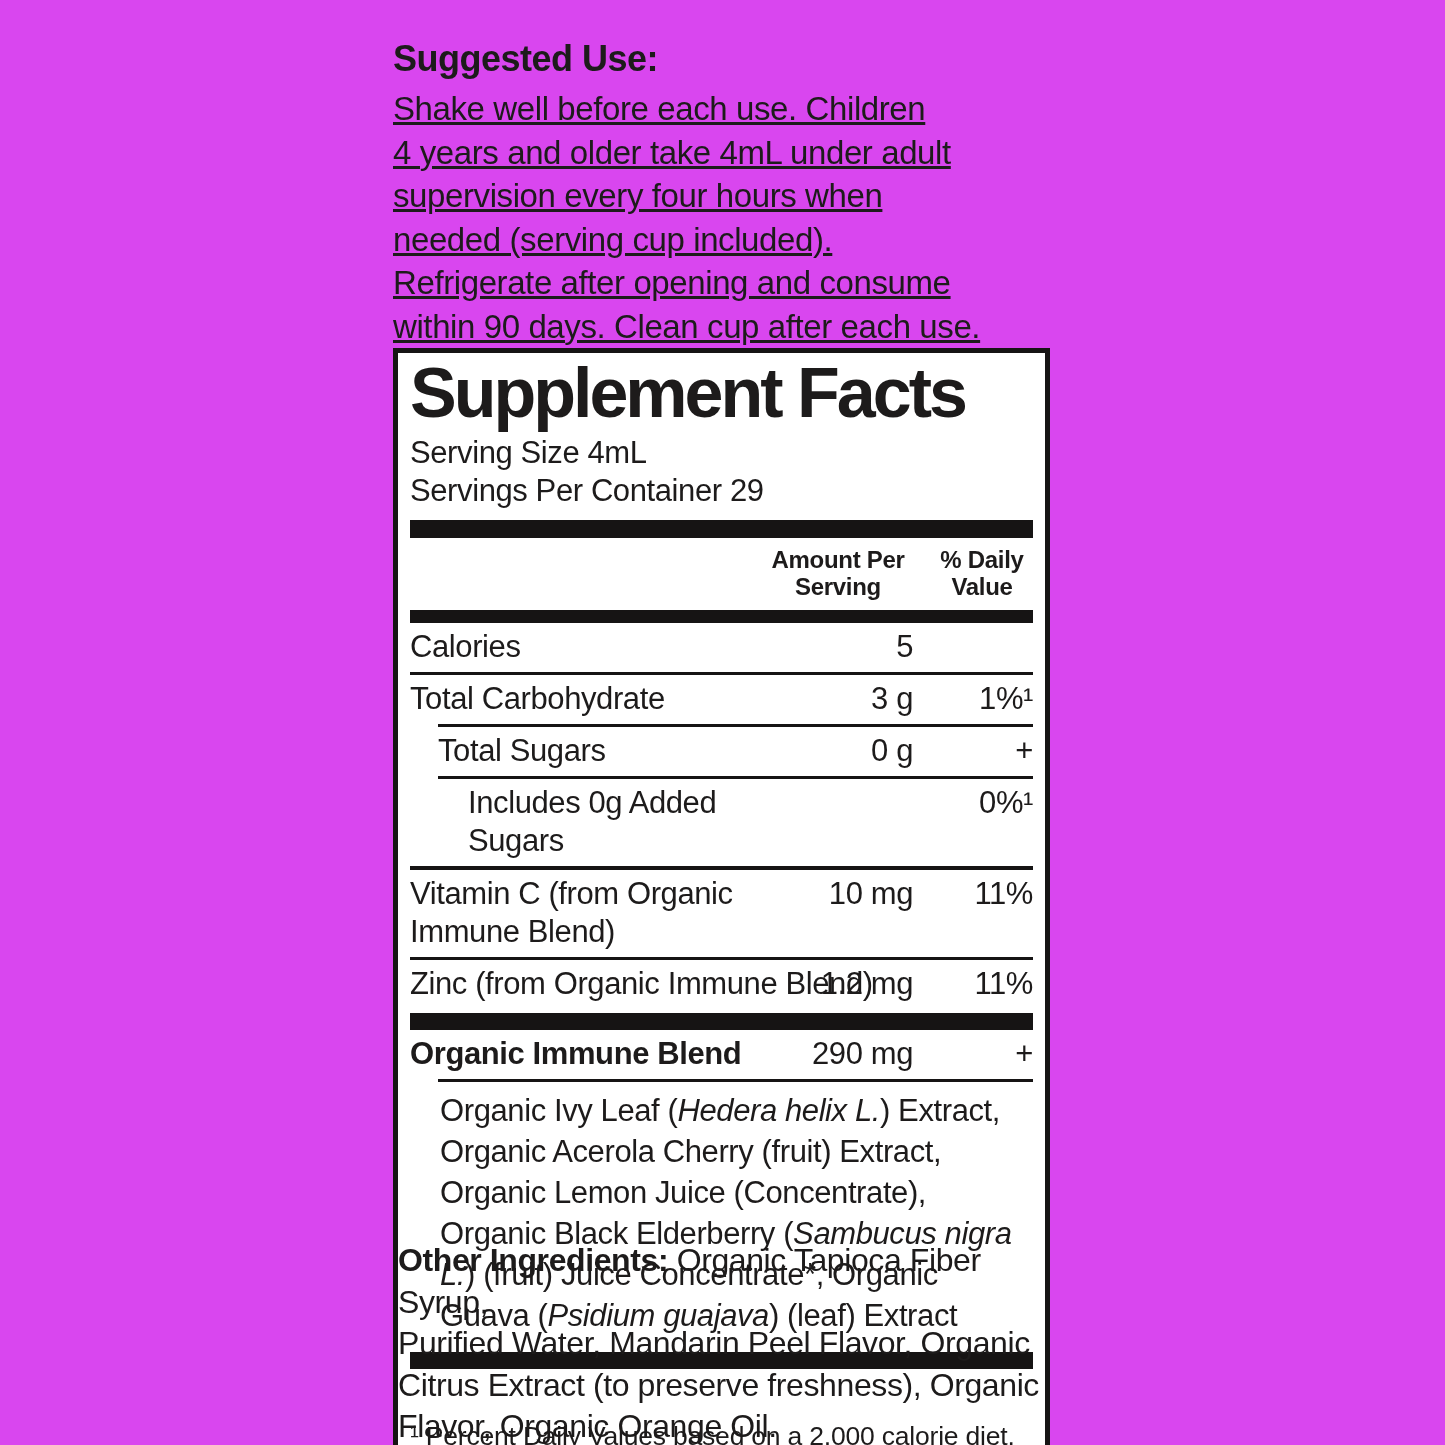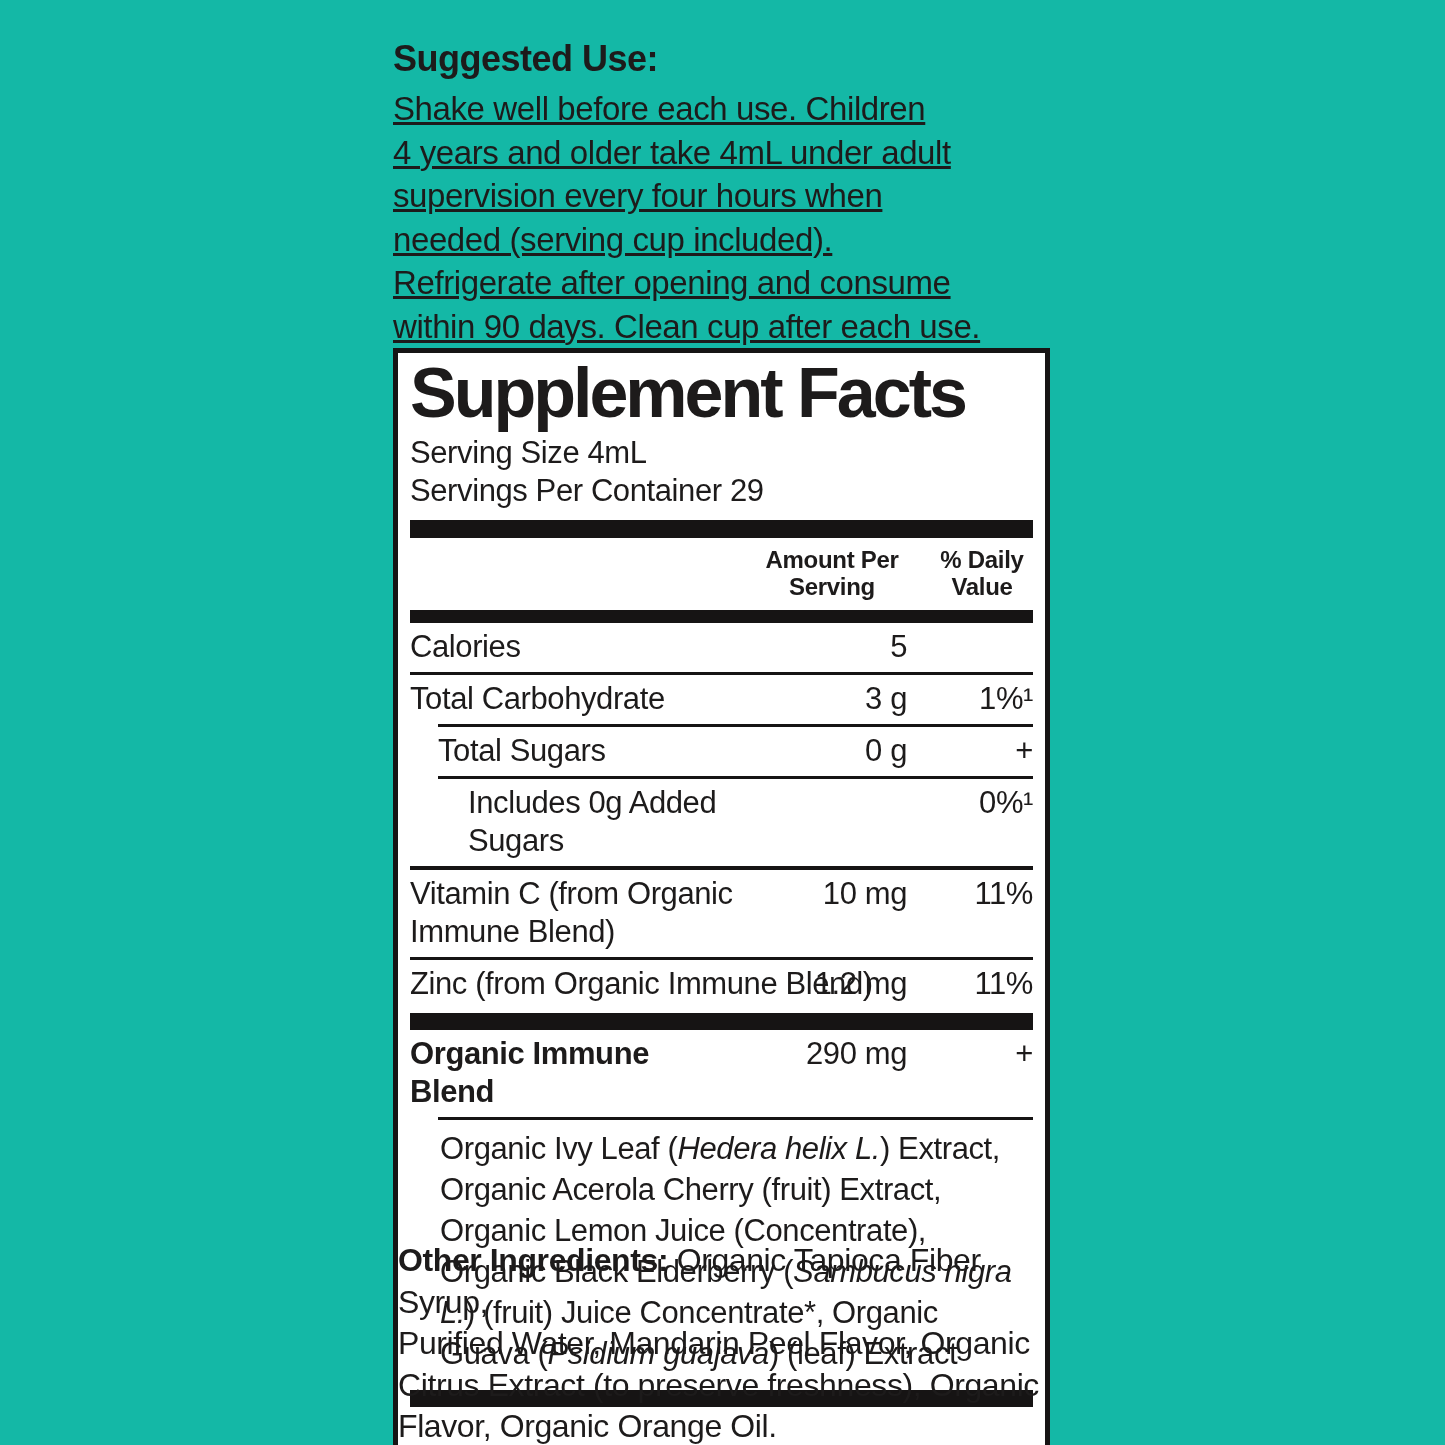--- a/index.html
+++ b/index.html
@@ -1,21 +1,21 @@
 <!DOCTYPE html>
 <html><head>
 <meta charset="utf-8">
 <style>
   html,body{margin:0;padding:0;}
   body{
     width:1445px;height:1445px;background:#ffffff;
     font-family:"Liberation Sans", sans-serif;
     color:#1d1b1b;
   }
-  .canvas{position:relative;width:1445px;height:1445px;overflow:hidden;background:#14b8a6;}
+  .canvas{position:relative;width:1445px;height:1445px;overflow:hidden;background:#d946ef;}
 
   
   .suggested{position:absolute;left:393px;top:38px;width:670px;}
   .suggested .heading{font-size:36px;font-weight:bold;margin:0 0 7px 0;letter-spacing:-0.5px;}
   .su-line{font-size:33px;line-height:43.5px;letter-spacing:-0.4px;text-decoration:underline;}
 
   
   .panel{
     position:absolute;left:393px;top:348px;width:657px;box-sizing:border-box;
     border:5px solid #161414;background:#fff;padding:4px 12px 10px 12px;
@@ -24,21 +24,21 @@
     font-size:70px;font-weight:bold;letter-spacing:-3px;line-height:1.04;
     margin:0 0 4px 0;white-space:nowrap;
   }
   .serving{font-size:31px;line-height:38px;letter-spacing:-0.4px;}
 
   .bar{background:#161414;border:none;}
   .bar-lg{height:18px;margin:10px 0 0 0;}
   .bar-md{height:13px;margin:4px 0 0 0;}
   .bar-xl{height:17px;margin:4px 0 0 0;}
 
-  .row{display:grid;grid-template-columns:minmax(0,1fr) 150px 102px;column-gap:24px;
+  .row{display:grid;grid-template-columns:minmax(0,1fr) 150px 102px;column-gap:18px;
        align-items:start;padding:5px 0 6px 0;}
   .row.wide{grid-template-columns:minmax(0,1fr) max-content 102px;}
   .row.wide .label{white-space:nowrap;}
   .cell{font-size:31px;line-height:38px;letter-spacing:-0.4px;}
   .amount{text-align:right;}
   .dv{text-align:right;}
   .bold{font-weight:bold;}
   .ind1{padding-left:28px;}
   .ind2{padding-left:58px;}
 

